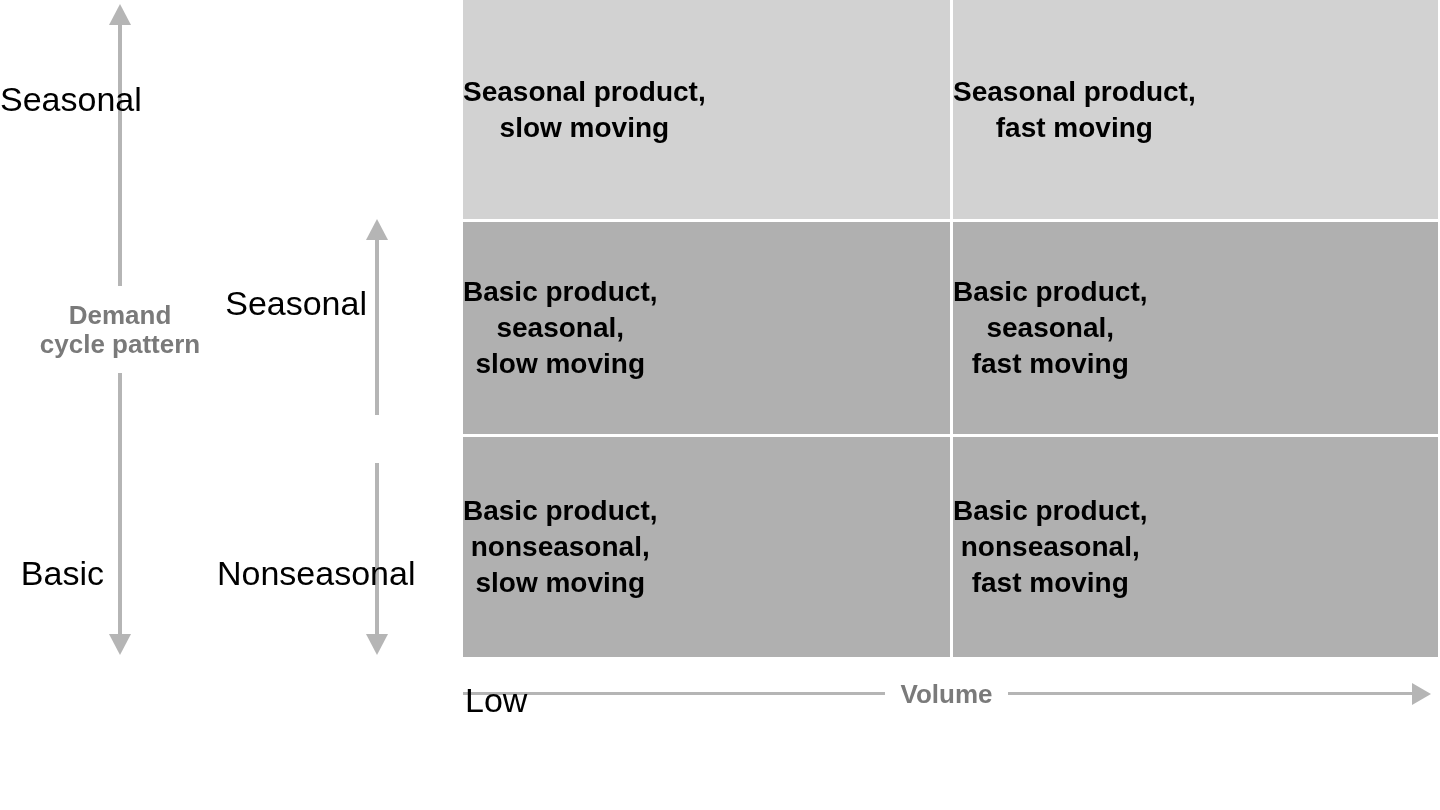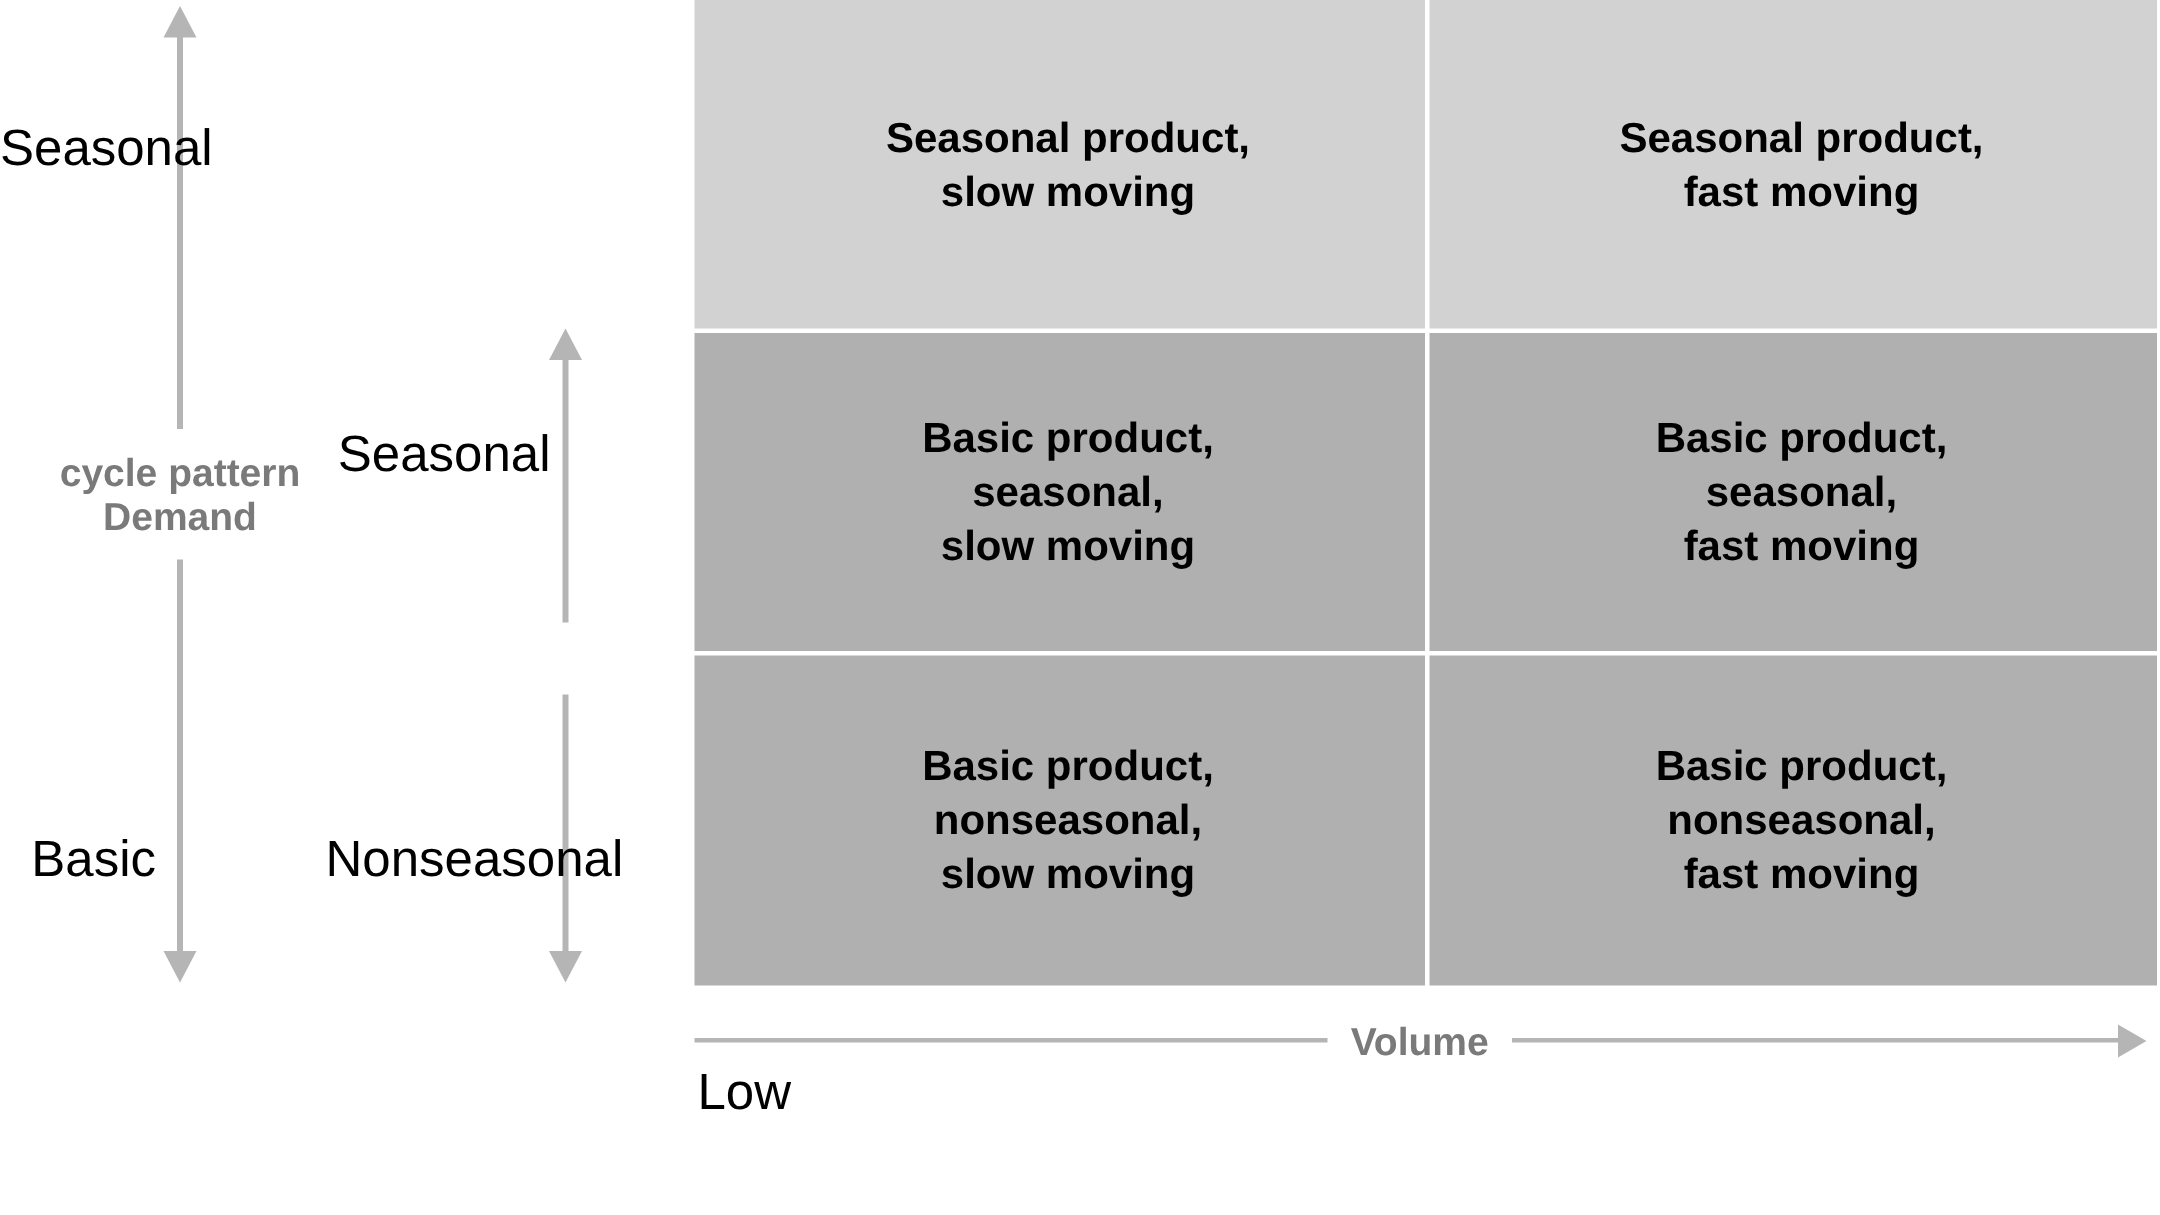--- a/index.html
+++ b/index.html
@@ -57,23 +57,22 @@
   .matrix {
     position:absolute;
     left:463px; top:0;
     width:975px; height:657px;
     display:grid;
     grid-template-columns:487px 1fr;
     grid-template-rows:219px 212px 1fr;
     gap:3px;
   }
   .cell {
-    display:flex; align-items:center; justify-content:center;
+    display:flex; align-items:center; justify-content:flex-start;
     text-align:center;
-    padding-left:11px;
   }
   .cell.light { background:var(--light_cell,#d2d2d2); }
   .cell.dark  { background:var(--dark_cell,#b0b0b0); }
   .cell-text {
     font-size:28px; font-weight:bold;
     line-height:36px; color:var(--text,#000000);
   }
   .cell-text span { display:block; }
 
   
@@ -85,22 +84,22 @@
   }
 </style>
 </head>
 <body>
 
 <div class="canvas">
 
   <div class="arrow-up" style="left:109px; top:4px;"></div>
   <div class="vseg" style="left:118px; top:24px; height:262px;"></div>
   <div class="axis-title" style="left:0px; top:301px; width:240px;">
+    <span style="display:block;">Demand</span>
     <span style="display:block;">cycle pattern</span>
-    <span style="display:block;">Demand</span>
   </div>
   <div class="vseg" style="left:118px; top:373px; height:261px;"></div>
   <div class="arrow-down" style="left:109px; top:634px;"></div>
   <div class="end-label right-align" style="left:0px; top:83px; width:104px;">Seasonal</div>
   <div class="end-label right-align" style="left:0px; top:557px; width:104px;">Basic</div>
 
   <div class="arrow-up" style="left:366px; top:219px;"></div>
   <div class="vseg" style="left:375px; top:239px; height:176px;"></div>
   <div class="vseg" style="left:375px; top:463px; height:171px;"></div>
   <div class="arrow-down" style="left:366px; top:634px;"></div>
@@ -147,16 +146,16 @@
         <span>nonseasonal,</span>
         <span>fast moving</span>
       </div>
     </div>
   </div>
 
   <div class="hseg" style="left:463px; top:692px; width:422px;"></div>
   <div class="axis-title" style="left:885px; top:680px; width:123px; line-height:29px;">Volume</div>
   <div class="hseg" style="left:1008px; top:692px; width:405px;"></div>
   <div class="arrow-right" style="left:1412px; top:683px;"></div>
-  <div class="end-label" style="left:465px; top:712px;">Low</div>
+  <div class="end-label" style="left:465px; top:684px;">Low</div>
 
 
 </div>
 
 </body></html>

